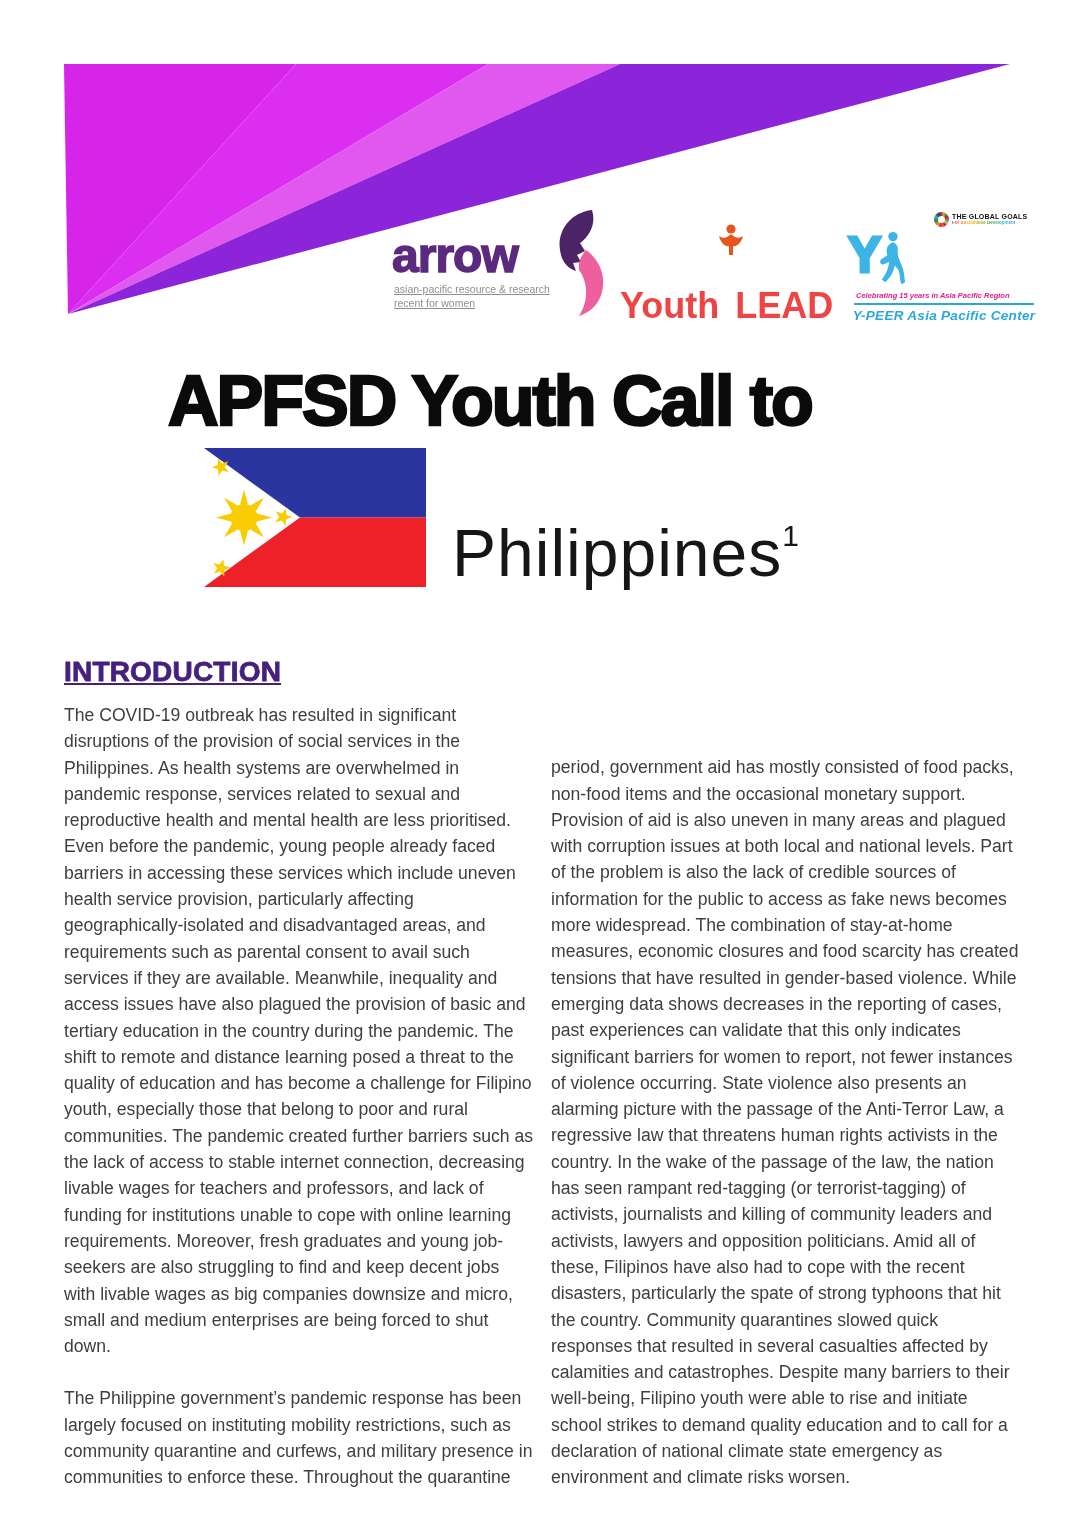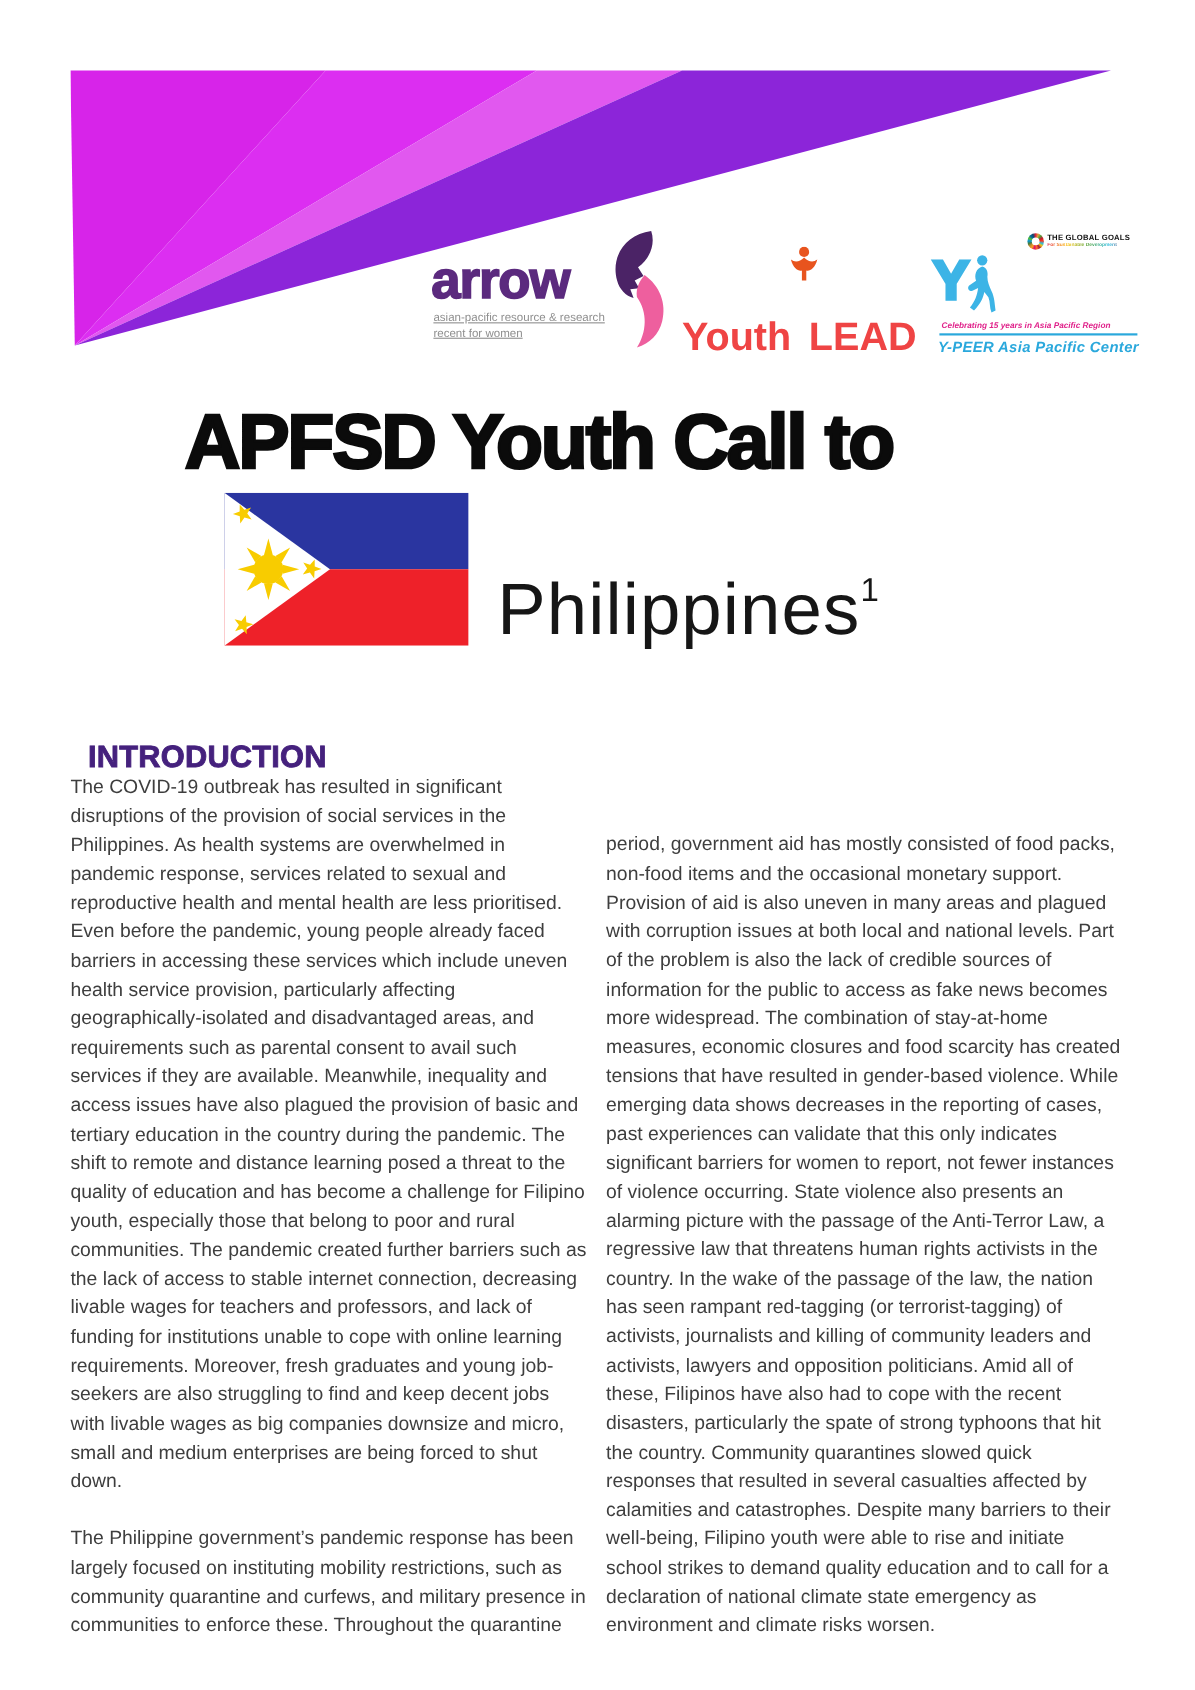--- a/index.html
+++ b/index.html
@@ -135,21 +135,21 @@
         <polygon points="0,-28 -4,-13 4,-13" transform="rotate(270)"></polygon>
         <polygon points="0,-28 -4,-13 4,-13" transform="rotate(315)"></polygon>
         <circle cx="0" cy="0" r="13.5"></circle>
       </g>
     </g>
     <path d="M0 -9 L2.3 -2.9 L8.8 -2.9 L3.6 1.2 L5.5 7.5 L0 3.7 L-5.5 7.5 L-3.6 1.2 L-8.8 -2.9 L-2.3 -2.9 Z" transform="translate(17,19) rotate(-20)" fill="#f8cc00"></path>
     <path d="M0 -9 L2.3 -2.9 L8.8 -2.9 L3.6 1.2 L5.5 7.5 L0 3.7 L-5.5 7.5 L-3.6 1.2 L-8.8 -2.9 L-2.3 -2.9 Z" transform="translate(17,120) rotate(15)" fill="#f8cc00"></path>
     <path d="M0 -9 L2.3 -2.9 L8.8 -2.9 L3.6 1.2 L5.5 7.5 L0 3.7 L-5.5 7.5 L-3.6 1.2 L-8.8 -2.9 L-2.3 -2.9 Z" transform="translate(79,69) rotate(20)" fill="#f8cc00"></path>
   </svg>
 
-  <h2 class="intro-heading" style="margin:16px;">INTRODUCTION</h2>
+  <h2 class="intro-heading" style="margin:0;text-decoration:underline;">INTRODUCTION</h2>
 
   <div class="columns">
     <div class="col">
       <p>The COVID-19 outbreak has resulted in significant disruptions of the provision of social services in the Philippines. As health systems are overwhelmed in pandemic response, services related to sexual and reproductive health and mental health are less prioritised. Even before the pandemic, young people already faced barriers in accessing these services which include uneven health service provision, particularly affecting geographically-isolated and disadvantaged areas, and requirements such as parental consent to avail such services if they are available. Meanwhile, inequality and access issues have also plagued the provision of basic and tertiary education in the country during the pandemic. The shift to remote and distance learning posed a threat to the quality of education and has become a challenge for Filipino youth, especially those that belong to poor and rural communities. The pandemic created further barriers such as the lack of access to stable internet connection, decreasing livable wages for teachers and professors, and lack of funding for institutions unable to cope with online learning requirements. Moreover, fresh graduates and young job-seekers are also struggling to find and keep decent jobs with livable wages as big companies downsize and micro, small and medium enterprises are being forced to shut down.</p>
       <p>The Philippine government’s pandemic response has been largely focused on instituting mobility restrictions, such as community quarantine and curfews, and military presence in communities to enforce these. Throughout the quarantine</p>
     </div>
     <div class="col">
       <p>period, government aid has mostly consisted of food packs, non-food items and the occasional monetary support. Provision of aid is also uneven in many areas and plagued with corruption issues at both local and national levels. Part of the problem is also the lack of credible sources of information for the public to access as fake news becomes more widespread. The combination of stay-at-home measures, economic closures and food scarcity has created tensions that have resulted in gender-based violence. While emerging data shows decreases in the reporting of cases, past experiences can validate that this only indicates significant barriers for women to report, not fewer instances of violence occurring. State violence also presents an alarming picture with the passage of the Anti-Terror Law, a regressive law that threatens human rights activists in the country. In the wake of the passage of the law, the nation has seen rampant red-tagging (or terrorist-tagging) of activists, journalists and killing of community leaders and activists, lawyers and opposition politicians. Amid all of these, Filipinos have also had to cope with the recent disasters, particularly the spate of strong typhoons that hit the country. Community quarantines slowed quick responses that resulted in several casualties affected by calamities and catastrophes. Despite many barriers to their well-being, Filipino youth were able to rise and initiate school strikes to demand quality education and to call for a declaration of national climate state emergency as environment and climate risks worsen.</p>
     </div>
   </div>

